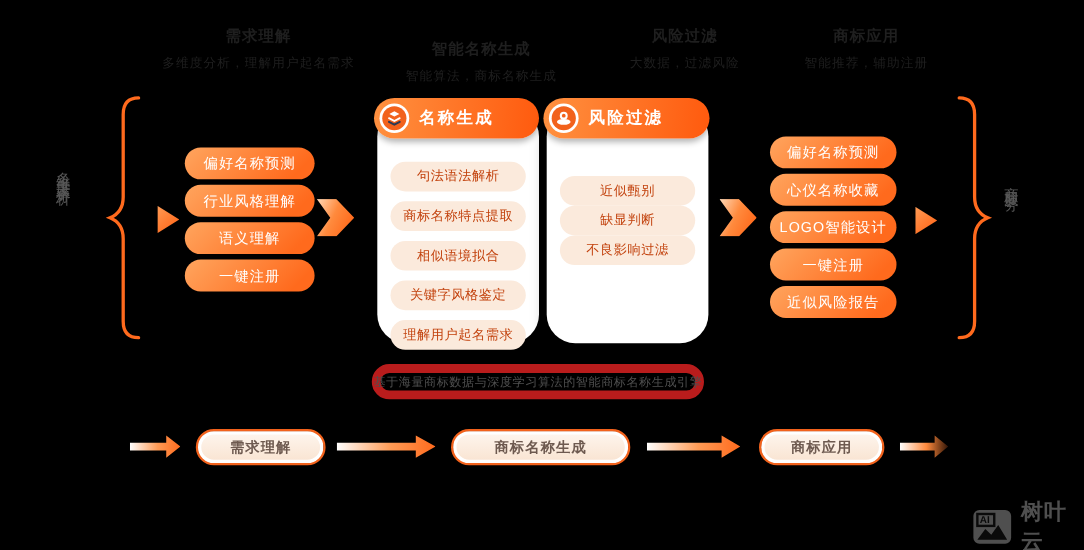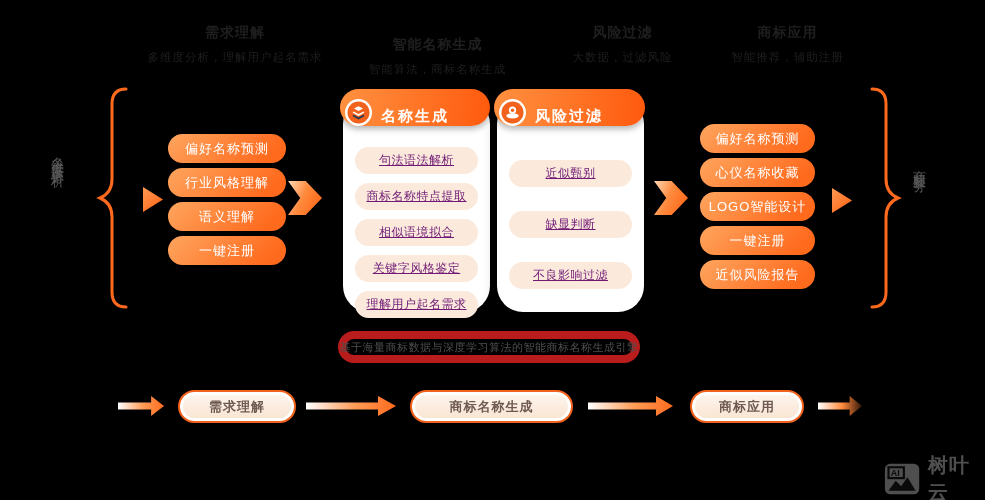--- a/index.html
+++ b/index.html
@@ -46,40 +46,40 @@
   #right-pills{position:absolute;left:700px;top:124px;width:115px;}
   #right-pills .gpill{margin-bottom:5px;}
   
   .card{
     position:absolute;width:147px;height:214px;background:#fff;border-radius:26px;
     box-shadow:0 6px 14px rgba(0,0,0,.35);
   }
   #card1{left:343px;top:98px;}
   #card2{left:497px;top:98px;}
   .card-header{
-    position:absolute;height:37px;border-radius:20px;display:flex;align-items:flex-end;
+    position:absolute;height:37px;border-radius:20px;display:flex;align-items:center;
     background:linear-gradient(95deg,#FF9140 0%,#FF5A0E 100%);
     box-shadow:0 3px 6px rgba(0,0,0,.3);padding-left:5px;box-sizing:border-box;
   }
   #card1-header{left:340px;top:89px;width:150px;}
   #card2-header{left:494px;top:89px;width:151px;}
   .card-header .badge{
     width:27px;height:27px;border-radius:50%;background:#fff;flex:0 0 auto;
     display:flex;align-items:center;justify-content:center;
   }
   .card-header .ht{color:#fff;font-size:15px;font-weight:700;letter-spacing:2px;margin-left:9px;}
   .card-items{position:absolute;left:12px;right:12px;}
   #card1 .card-items{top:49px;}
   #card2 .card-items{top:62px;}
   .item{
     height:27px;line-height:27px;border-radius:14px;text-align:center;
-    background:#FBEADC;color:#701a75;font-size:12px;letter-spacing:.5px;text-decoration:underline;
+    background:#FBEADC;color:#c2410c;font-size:12px;letter-spacing:.5px;
   }
   #card1 .item{margin-bottom:9px;}
-  #card2 .item{margin-bottom:24px;}
+  #card2 .item{margin-bottom:0;}
   
   #banner{
     position:absolute;left:338px;top:331px;width:302px;height:32px;box-sizing:border-box;
     border:8px solid #b91c1c;border-radius:18px;display:flex;align-items:center;justify-content:center;
     color:#4f4f4f;font-size:11px;letter-spacing:.5px;white-space:nowrap;
   }
   
   .flow-pill{
     position:absolute;top:390px;height:33px;box-sizing:border-box;
     border:2px solid #F2621C;border-radius:17px;

